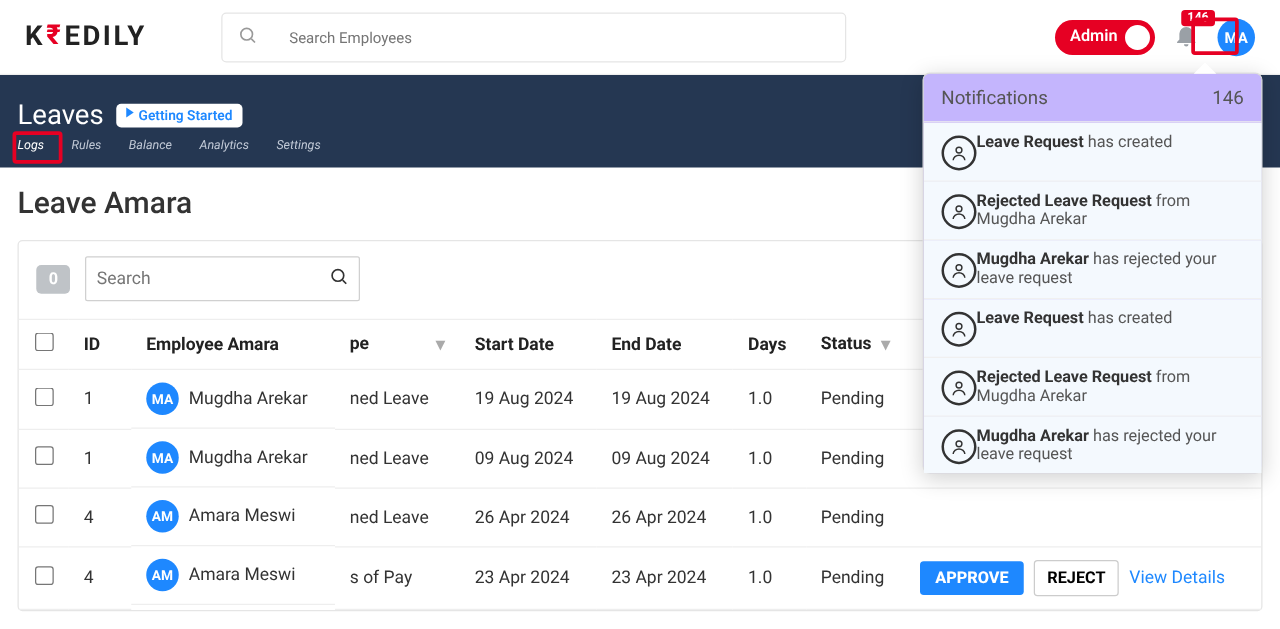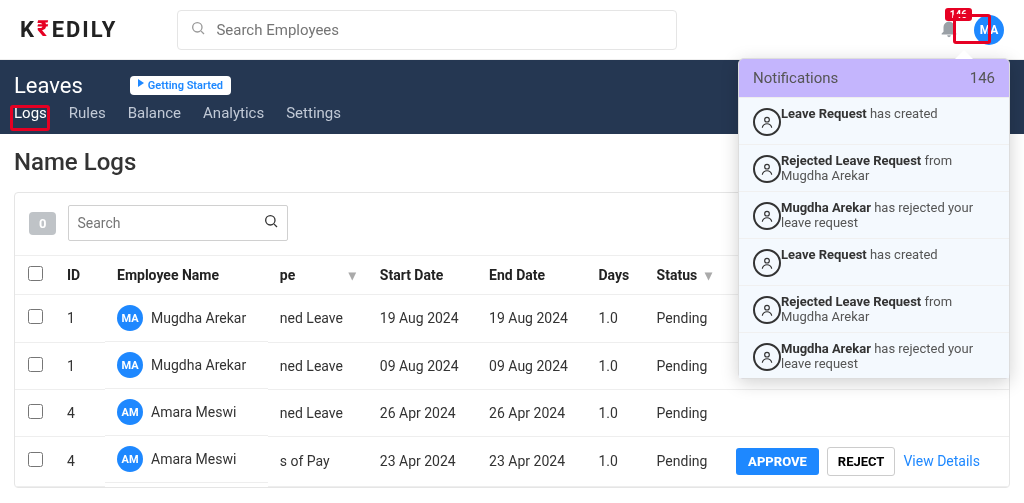--- a/index.html
+++ b/index.html
@@ -4,43 +4,43 @@
   <style>
     * { margin:0; padding:0; box-sizing:border-box; font-family: -apple-system, BlinkMacSystemFont, 'Segoe UI', Roboto, Arial, sans-serif; }
     body { width:1024px; height:503px; overflow:hidden; background:#fff; color:#333; position:relative; }
 
     
     .topbar { height:60px; display:flex; align-items:center; padding:0 20px; background:#fff; border-bottom:1px solid #eee; }
     .logo { font-size:22px; font-weight:700; letter-spacing:2px; color:#222; display:flex; align-items:center; }
     .logo .rupee { color:#e60023; font-weight:800; margin:0 1px; transform:translateY(-1px); }
     .searchbox { flex:0 0 500px; margin-left:60px; height:40px; border:1px solid #e5e5e5; border-radius:4px; display:flex; align-items:center; padding:0 12px; color:#999; }
     .searchbox svg { margin-right:10px; }
-    .searchbox input { border:none; outline:none; flex:1; font-size:15px; color:#701a75; background:transparent; }
+    .searchbox input { border:none; outline:none; flex:1; font-size:12px; color:#701a75; background:transparent;margin-left:15px; }
     .topright { margin-left:auto; display:flex; align-items:center; gap:14px; }
     .admin-pill { background:#e60023; color:#fff; border-radius:16px; height:28px; display:flex; align-items:center; padding:0 4px 0 12px; font-size:13px; font-weight:600; gap:6px; }
     .admin-pill .knob { width:20px; height:20px; background:#fff; border-radius:50%; }
     .support { text-align:left; line-height:1.15; }
     .support .lbl { font-size:11px; color:#555; font-weight:600; }
     .support .num { font-size:15px; color:#333; font-weight:400; }
     .bell { position:relative; color:#9aa0a6; }
     .bell .badge { position:absolute; top:-9px; right:-12px; background:#e60023; color:#fff; font-size:10px; font-weight:700; padding:1px 5px; border-radius:3px; }
     .avatar-circle { width:30px; height:30px; border-radius:50%; background:#1e88ff; color:#fff; font-size:12px; font-weight:700; display:flex; align-items:center; justify-content:center; }
 
     
     .callout { position:absolute; border:3px solid #e60023; border-radius:3px; pointer-events:none; }
     .callout1 { top:14px; left:953px; width:38px; height:30px; z-index:50; }
     .callout2 { top:105px; left:10px; width:40px; height:26px; z-index:50; }
 
     
     .subhead { background:#253752; color:#fff; height:74px; display:flex; flex-direction:column; justify-content:flex-end; padding:0 14px; }
     .subhead .row1 { display:flex; align-items:center; gap:10px; padding-bottom:6px; }
     .subhead .title { font-size:22px; font-weight:400; }
-    .gs-pill { background:#fff; color:#1e88ff; border-radius:4px; padding:3px 8px; font-size:11px; font-weight:600; display:flex; gap:4px;margin-left:37px; }
+    .gs-pill { background:#fff; color:#1e88ff; border-radius:4px; padding:3px 8px; font-size:11px; font-weight:600; display:flex; gap:4px; }
     .gs-pill .tri { width:0; height:0; border-left:6px solid #1e88ff; border-top:4px solid transparent; border-bottom:4px solid transparent; }
-    .subhead .tabs { display:flex; gap:22px; font-size:15px; padding-bottom:8px; }
+    .subhead .tabs { display:flex; gap:22px; font-size:10px; padding-bottom:8px;font-style:italic; }
     .subhead .tabs .tab { color:#c1c9d6; cursor:pointer; padding-bottom:4px; }
     .subhead .tabs .tab.active { color:#fff; }
 
     
     .page { padding:14px 14px 0; }
     .page h1 { font-size:24px; font-weight:500; color:#333; margin-bottom:16px; }
     .card { background:#fff; border:1px solid #e5e5e5; border-radius:4px; }
     .filterrow { display:flex; align-items:center; gap:12px; padding:12px 14px 14px; }
     .countpill { background:#bfc3c7; color:#fff; font-weight:700; border-radius:4px; padding:4px 10px; font-size:13px; }
     .searchsmall { flex:0 0 220px; height:36px; border:1px solid #d0d0d0; border-radius:2px; display:flex; align-items:center; padding:0 8px; }
@@ -91,20 +91,24 @@
   <div class="searchbox">
     <span>
       <svg width="16" height="16" viewBox="0 0 24 24" fill="none" stroke="#999" stroke-width="2">
           <circle cx="11" cy="11" r="7"></circle>
           <line x1="21" y1="21" x2="16.65" y2="16.65"></line>
         </svg>
     </span>
     <input placeholder="Search Employees" style="">
   </div>
   <div class="topright">
+    <div class="admin-pill">
+      <span>Admin</span>
+      <span class="knob"></span>
+    </div>
     <div class="bell">
       <span>
         <svg width="22" height="22" viewBox="0 0 24 24" fill="#9aa0a6">
             <path d="M12 22a2 2 0 0 0 2-2h-4a2 2 0 0 0 2 2zm6-6V11a6 6 0 1 0-12 0v5l-2 2v1h16v-1z"></path>
           </svg>
       </span>
       <span class="badge">146</span>
     </div>
     <div class="avatar-circle">MA</div>
   </div>
@@ -121,41 +125,41 @@
   <div class="tabs" id="tabs">
       <span class="tab active">Logs</span>
       <span class="tab">Rules</span>
       <span class="tab">Balance</span>
       <span class="tab">Analytics</span>
       <span class="tab">Settings</span>
     </div>
 </div>
 
 <div class="page">
-  <h1>Name Logs</h1>
+  <h1>Leave Amara</h1>
   <div class="card">
     <div class="filterrow">
       <span class="countpill">0</span>
       <div class="searchsmall">
         <input placeholder="Search" style="">
         <span>
           <svg width="16" height="16" viewBox="0 0 24 24" fill="none" stroke="#333" stroke-width="2">
               <circle cx="11" cy="11" r="7"></circle>
               <line x1="21" y1="21" x2="16.65" y2="16.65"></line>
             </svg>
         </span>
       </div>
       <button class="bulkbtn">BULK</button>
     </div>
     <table>
       <thead>
         <tr>
           <th class="col-cb"><input type="checkbox" class="cb" style=""></th>
           <th class="col-id">ID</th>
-          <th>Employee Name</th>
+          <th>Employee Amara</th>
           <th class="col-type"><span>pe</span><span class="filtericon">▾</span></th>
           <th>Start Date</th>
           <th>End Date</th>
           <th>Days</th>
           <th><span>Status</span><span class="filtericon">▾</span></th>
           <th></th>
         </tr>
       </thead>
       <tbody id="tbody">
           <tr>

